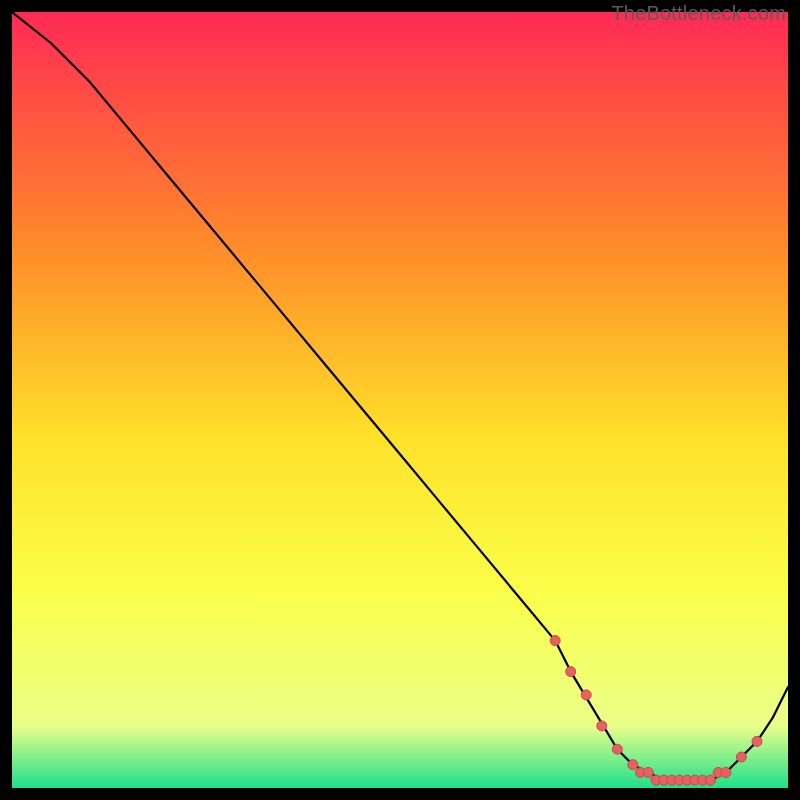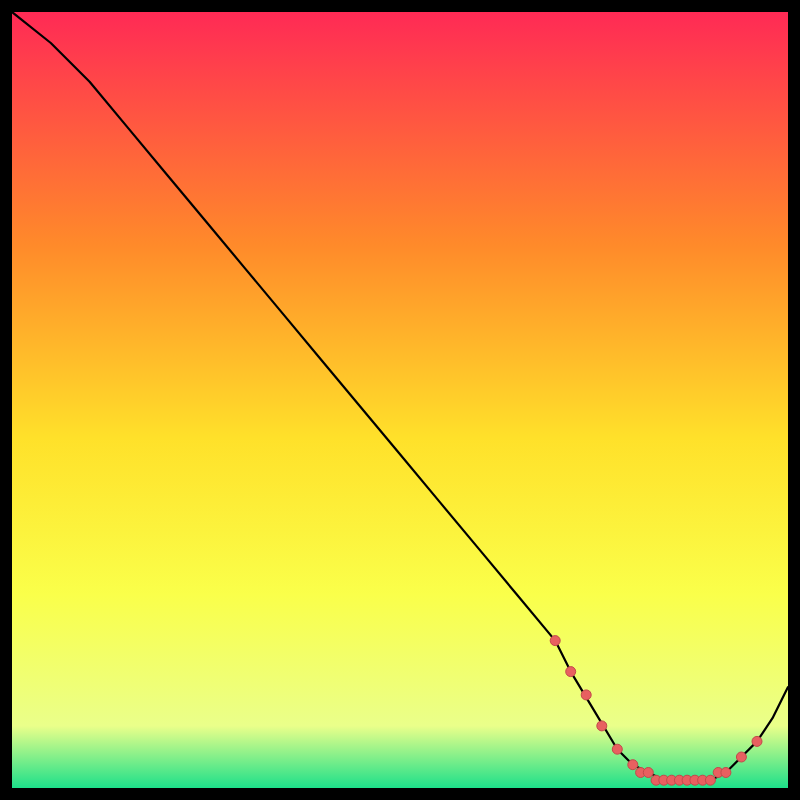--- a/index.html
+++ b/index.html
@@ -76,13 +76,14 @@
           <circle cx="690.6" cy="768.2" r="5" fill="#e86060" stroke="#c24a4a" stroke-width="1"></circle>
           <circle cx="698.4" cy="768.2" r="5" fill="#e86060" stroke="#c24a4a" stroke-width="1"></circle>
           <circle cx="706.2" cy="760.5" r="5" fill="#e86060" stroke="#c24a4a" stroke-width="1"></circle>
           <circle cx="713.9" cy="760.5" r="5" fill="#e86060" stroke="#c24a4a" stroke-width="1"></circle>
           <circle cx="729.4" cy="745.0" r="5" fill="#e86060" stroke="#c24a4a" stroke-width="1"></circle>
           <circle cx="745.0" cy="729.4" r="5" fill="#e86060" stroke="#c24a4a" stroke-width="1"></circle>
         </g>
     </svg>
   </div>
 
+  <div class="watermark">TheBottleneck.com</div>
 </div>
 
 </body></html>

